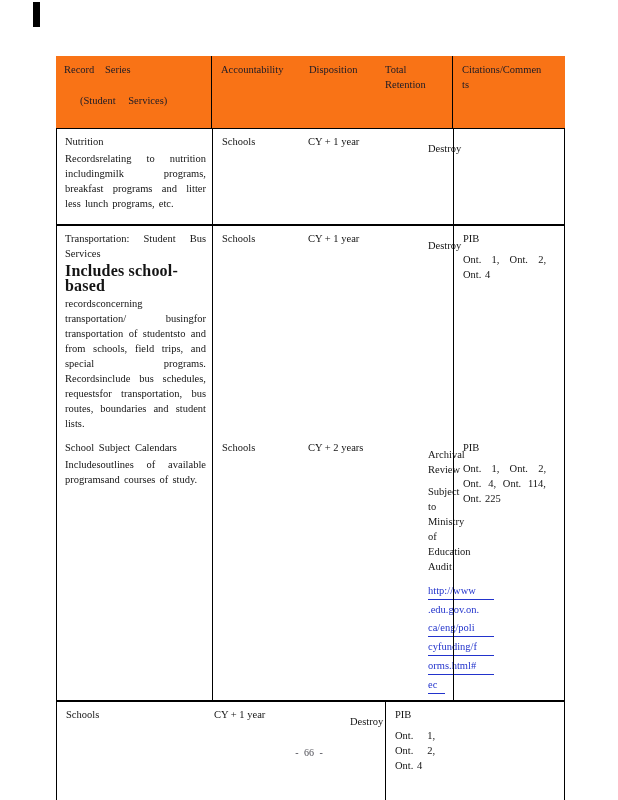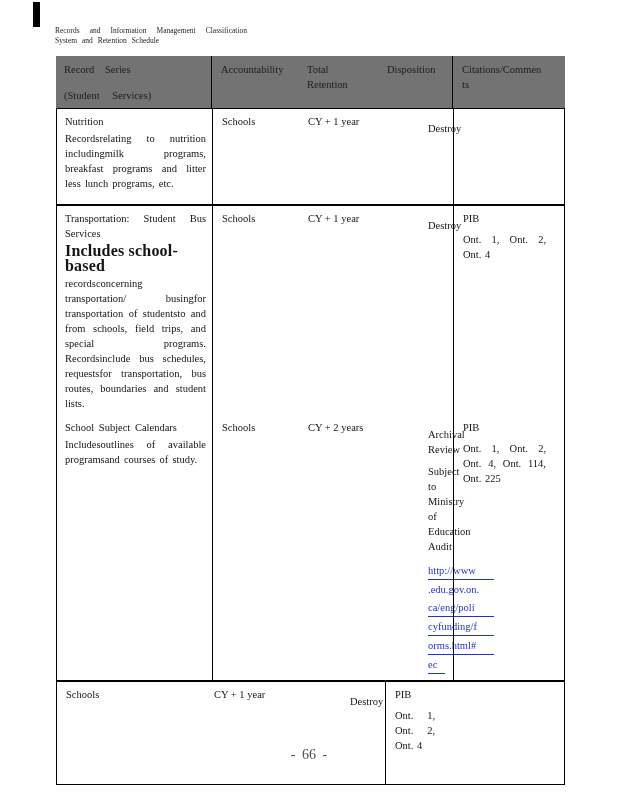--- a/index.html
+++ b/index.html
@@ -19,72 +19,68 @@
   .row.body-row{border-left:1.5px solid #000;border-right:1.5px solid #000;}
   .bt{border-top:1.5px solid #000;}
   .bb{border-bottom:1.5px solid #000;}
   .c{box-sizing:border-box;font-size:10.5px;line-height:15px;padding:5px 6px 4px 8px;}
   .c1{border-right:1.5px solid #000;}
   .c5{border-left:1.5px solid #000;padding-left:9px;padding-right:18px;}
   .c2{padding-left:9px;}
   .c3{padding-left:1px;padding-right:2px;}
   .c4{padding-left:3px;padding-right:4px;}
 
-  .hdr{background:#737373;min-height:52px;color:#1b1b28;}
+  .hdr{background:#f97316;min-height:52px;color:#1b1b28;}
   .hdr .c{padding-top:6px;}
   .hdr .c1{text-align:left;}
   .hdr-line1{word-spacing:8px;margin:0 0 11px 0;}
-  .hdr-line2{word-spacing:10px;margin:0;}
+  .hdr-line2{word-spacing:10px;margin:16px;}
 
   .r1{min-height:97px;}
   .r2{min-height:185px;}
   .r3{min-height:218px;}
   .r4{min-height:104px;}
 
   .cell-title{margin:0 0 2px 0;text-align:justify;word-spacing:2px;}
   .cell-sub{margin:2px 0 3px 0;font-weight:bold;font-size:16px;letter-spacing:.2px;}
   .cell-body{margin:0;text-align:justify;word-spacing:1.5px;}
   .disp{padding-top:12px;margin-left:40px;}
   .disp p{margin:0 0 7px 0;text-align:justify;word-spacing:1px;}
   .links{margin-top:9px;width:66px;}
   .lk{display:block;color:#2233CC;text-decoration:none;font-size:10.5px;line-height:16px;
       border-bottom:1px solid #2233CC;margin-bottom:2px;}
   .lk.no-ul{border-bottom:none;}
   .lk.short{display:inline-block;padding-right:8px;}
   .cit p{margin:0;text-align:justify;word-spacing:1px;}
   .cit .pib{margin-bottom:6px;}
 
   .footer{position:absolute;top:747px;left:0;width:618px;text-align:center;
-          font-size:14px;color:#4d4d55;word-spacing:3px;}
+          font-size:10px;color:#4d4d55;word-spacing:3px;}
 </style>
 </head>
 <body>
 
 <div class="page">
 
   <div class="scan-mark"></div>
 
-  <div class="doc-title">
-    <div class="t1">Records and Information Management Classification</div>
-    <div class="t2">System and Retention Schedule</div>
-  </div>
 
   <div class="tbl">
 
     <div class="row hdr">
       <div class="c c1">
         <p class="hdr-line1">Record Series</p>
         <p class="hdr-line2">(Student Services)</p>
       </div>
       <div class="c c2">Accountability</div>
+      <div class="c c4">Disposition</div>
       <div class="c c3">
         <div>Total</div>
         <div>Retention</div>
       </div>
-      <div class="c c4">Disposition</div>
       <div class="c c5">
         <div>Citations/Commen</div>
         <div>ts</div>
       </div>
     </div>
 
     <div class="row body-row bt bb r1">
       <div class="c c1">
         <p class="cell-title">Nutrition</p>
         <p class="cell-body">Recordsrelating to nutrition includingmilk programs, breakfast programs and litter less lunch programs, etc.</p>

